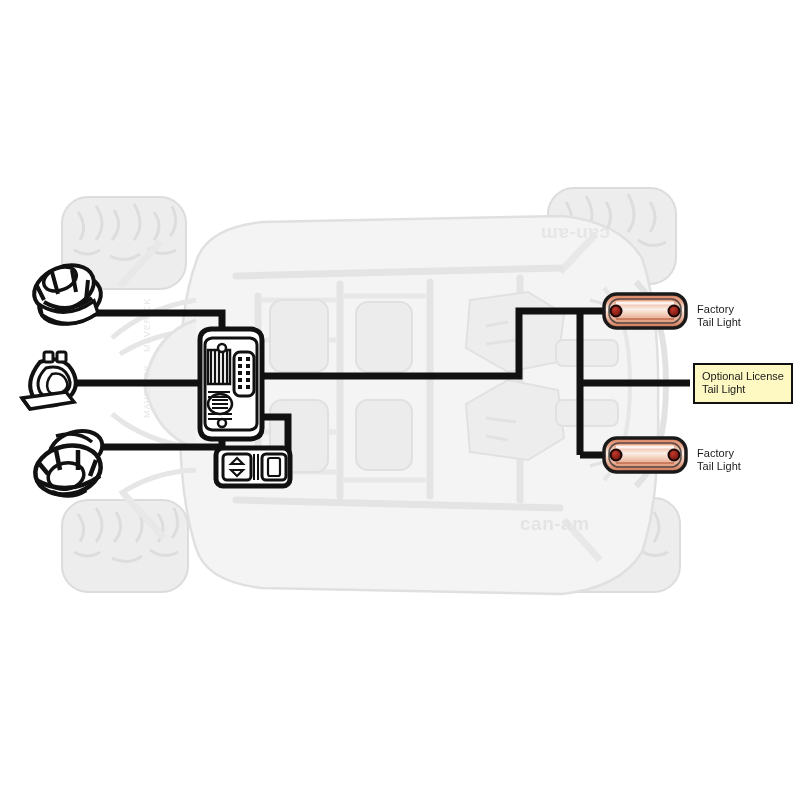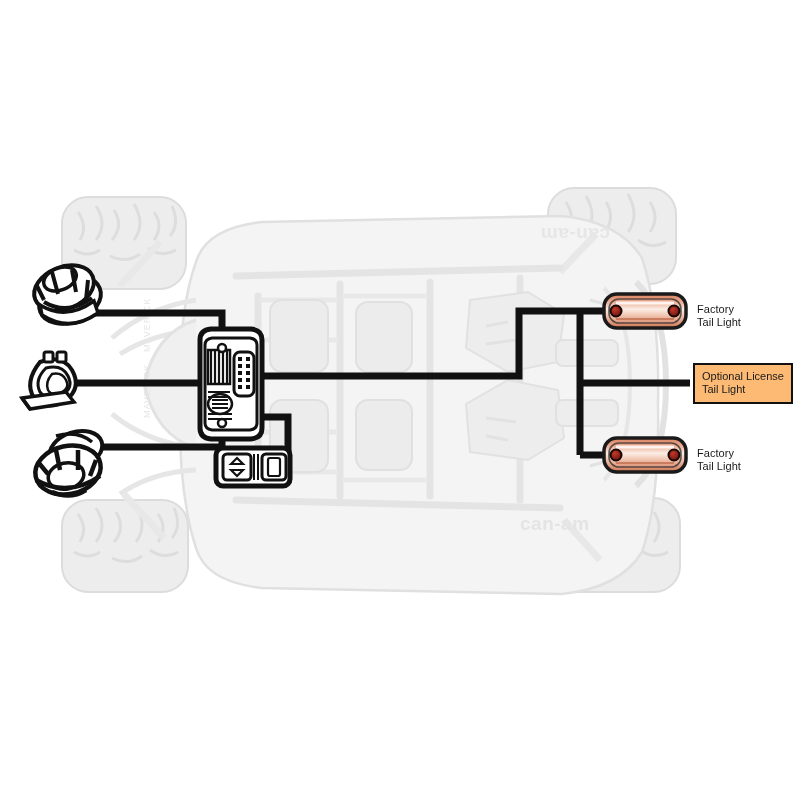--- a/index.html
+++ b/index.html
@@ -33,21 +33,21 @@
     font-weight: 400;
     white-space: nowrap;
     letter-spacing: 0.05px;
   }
   .label-line2 {
     display: block;
   }
   .boxed-label {
     position: absolute;
     border: 2.5px solid #111111;
-    background: #fdba74;
+    background: #fef9c3;
     padding: 5px 7px 6px 7px;
     font-family: "Liberation Sans", sans-serif;
     font-size: 11px;
     line-height: 13px;
     color: #1a1a1a;
     white-space: nowrap;
   }
 </style>
 </head>
 <body>

